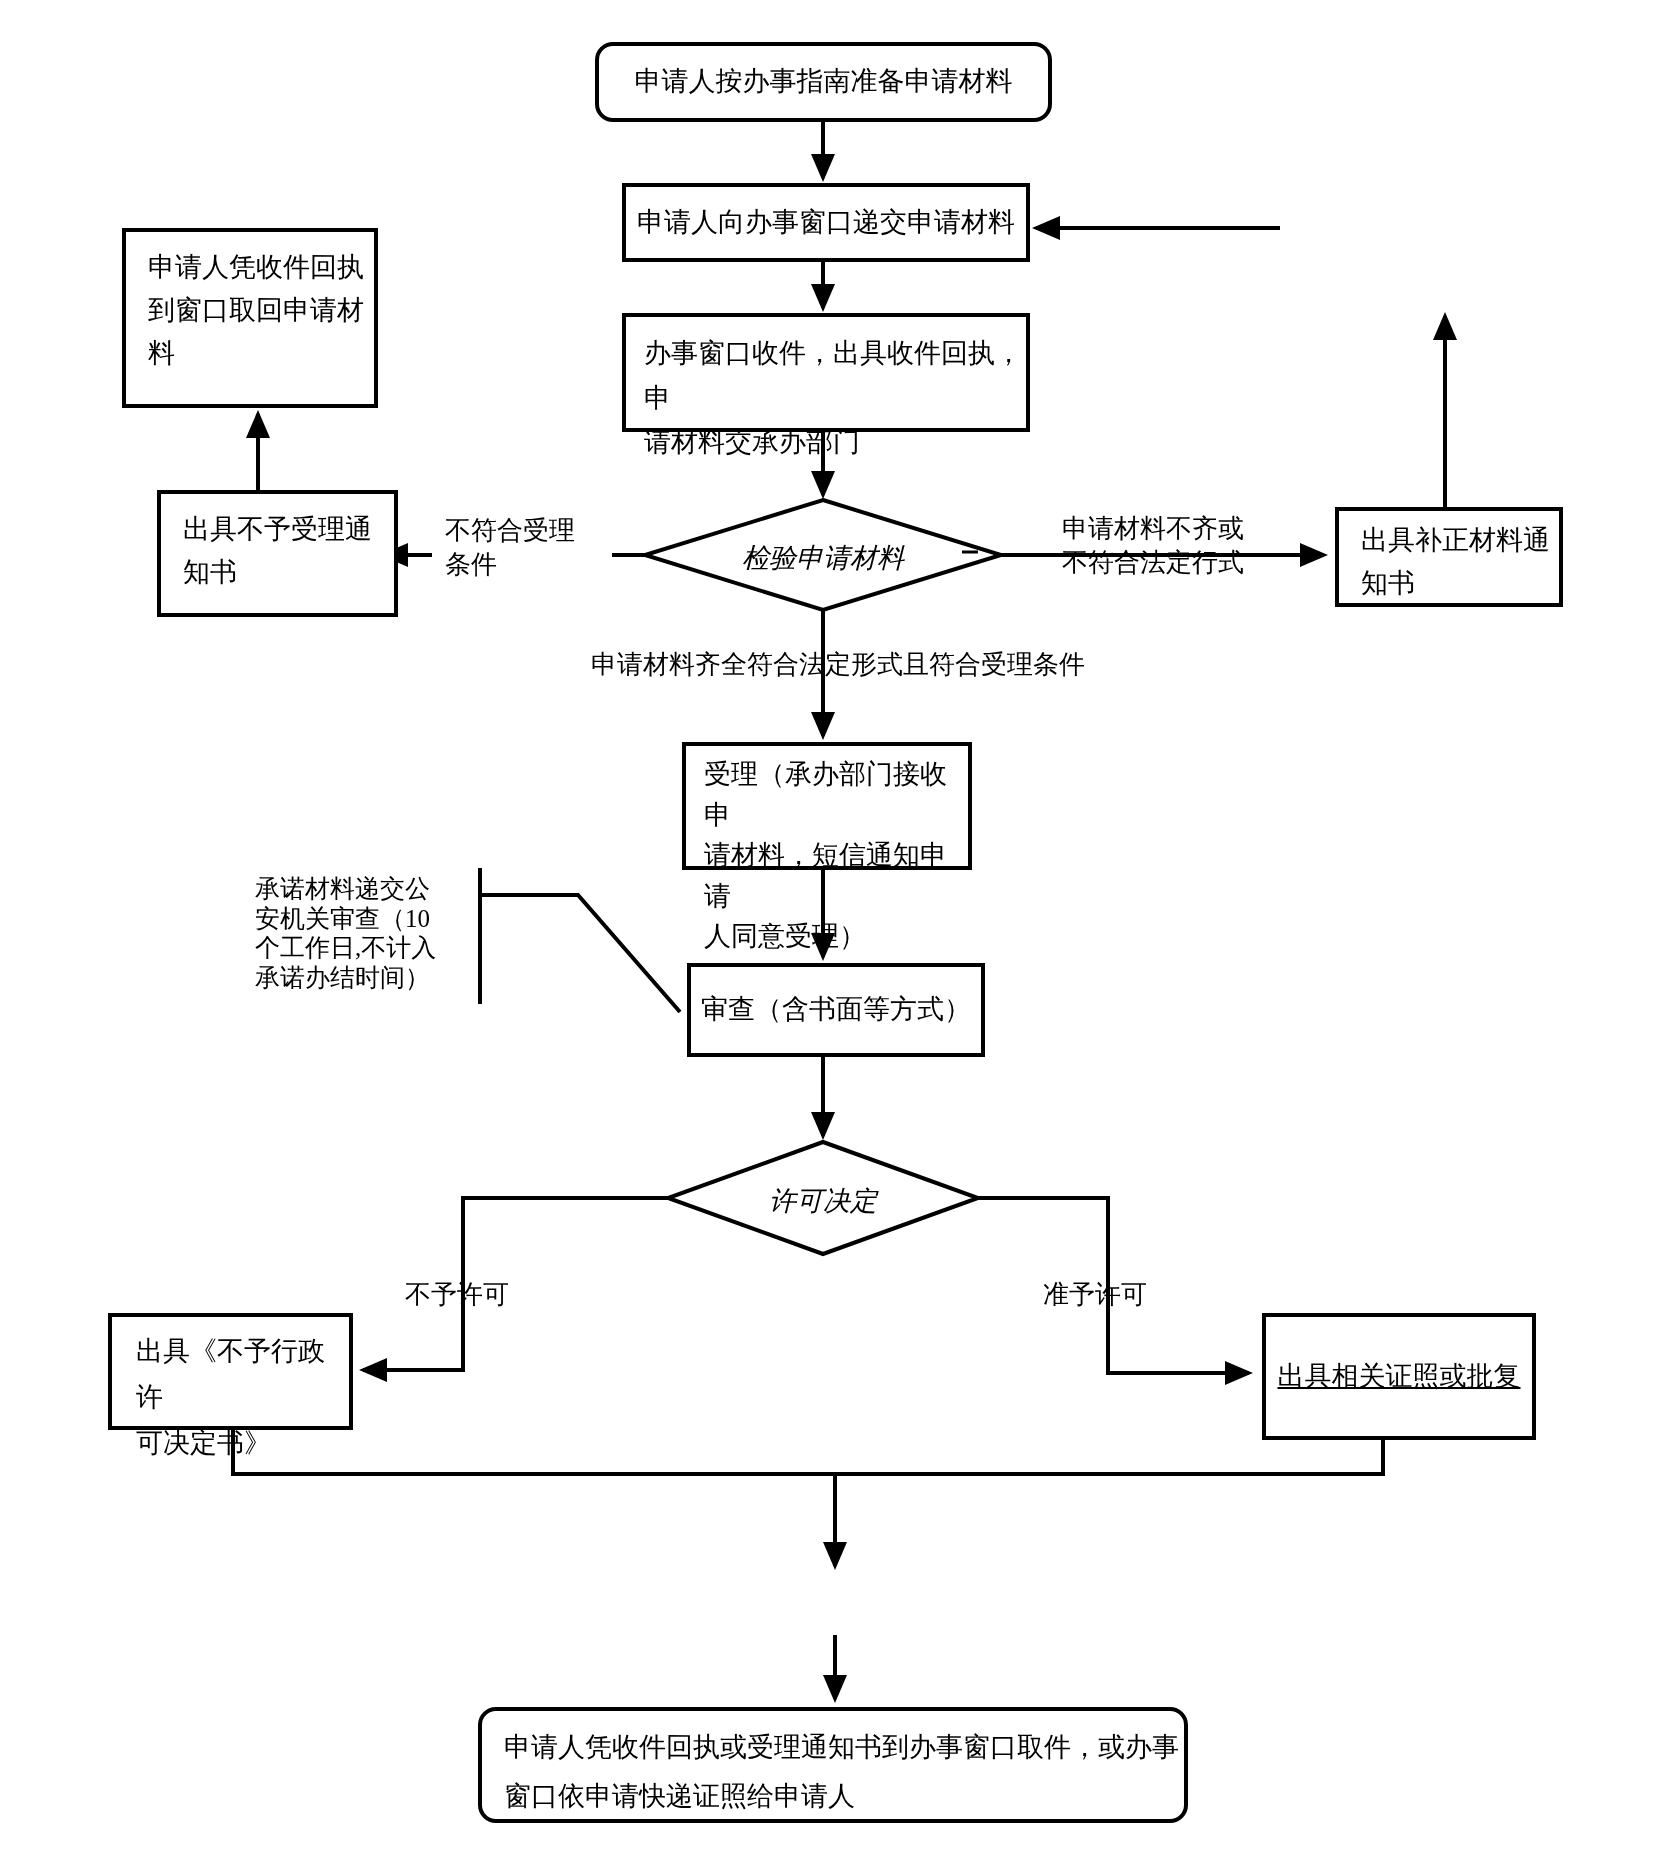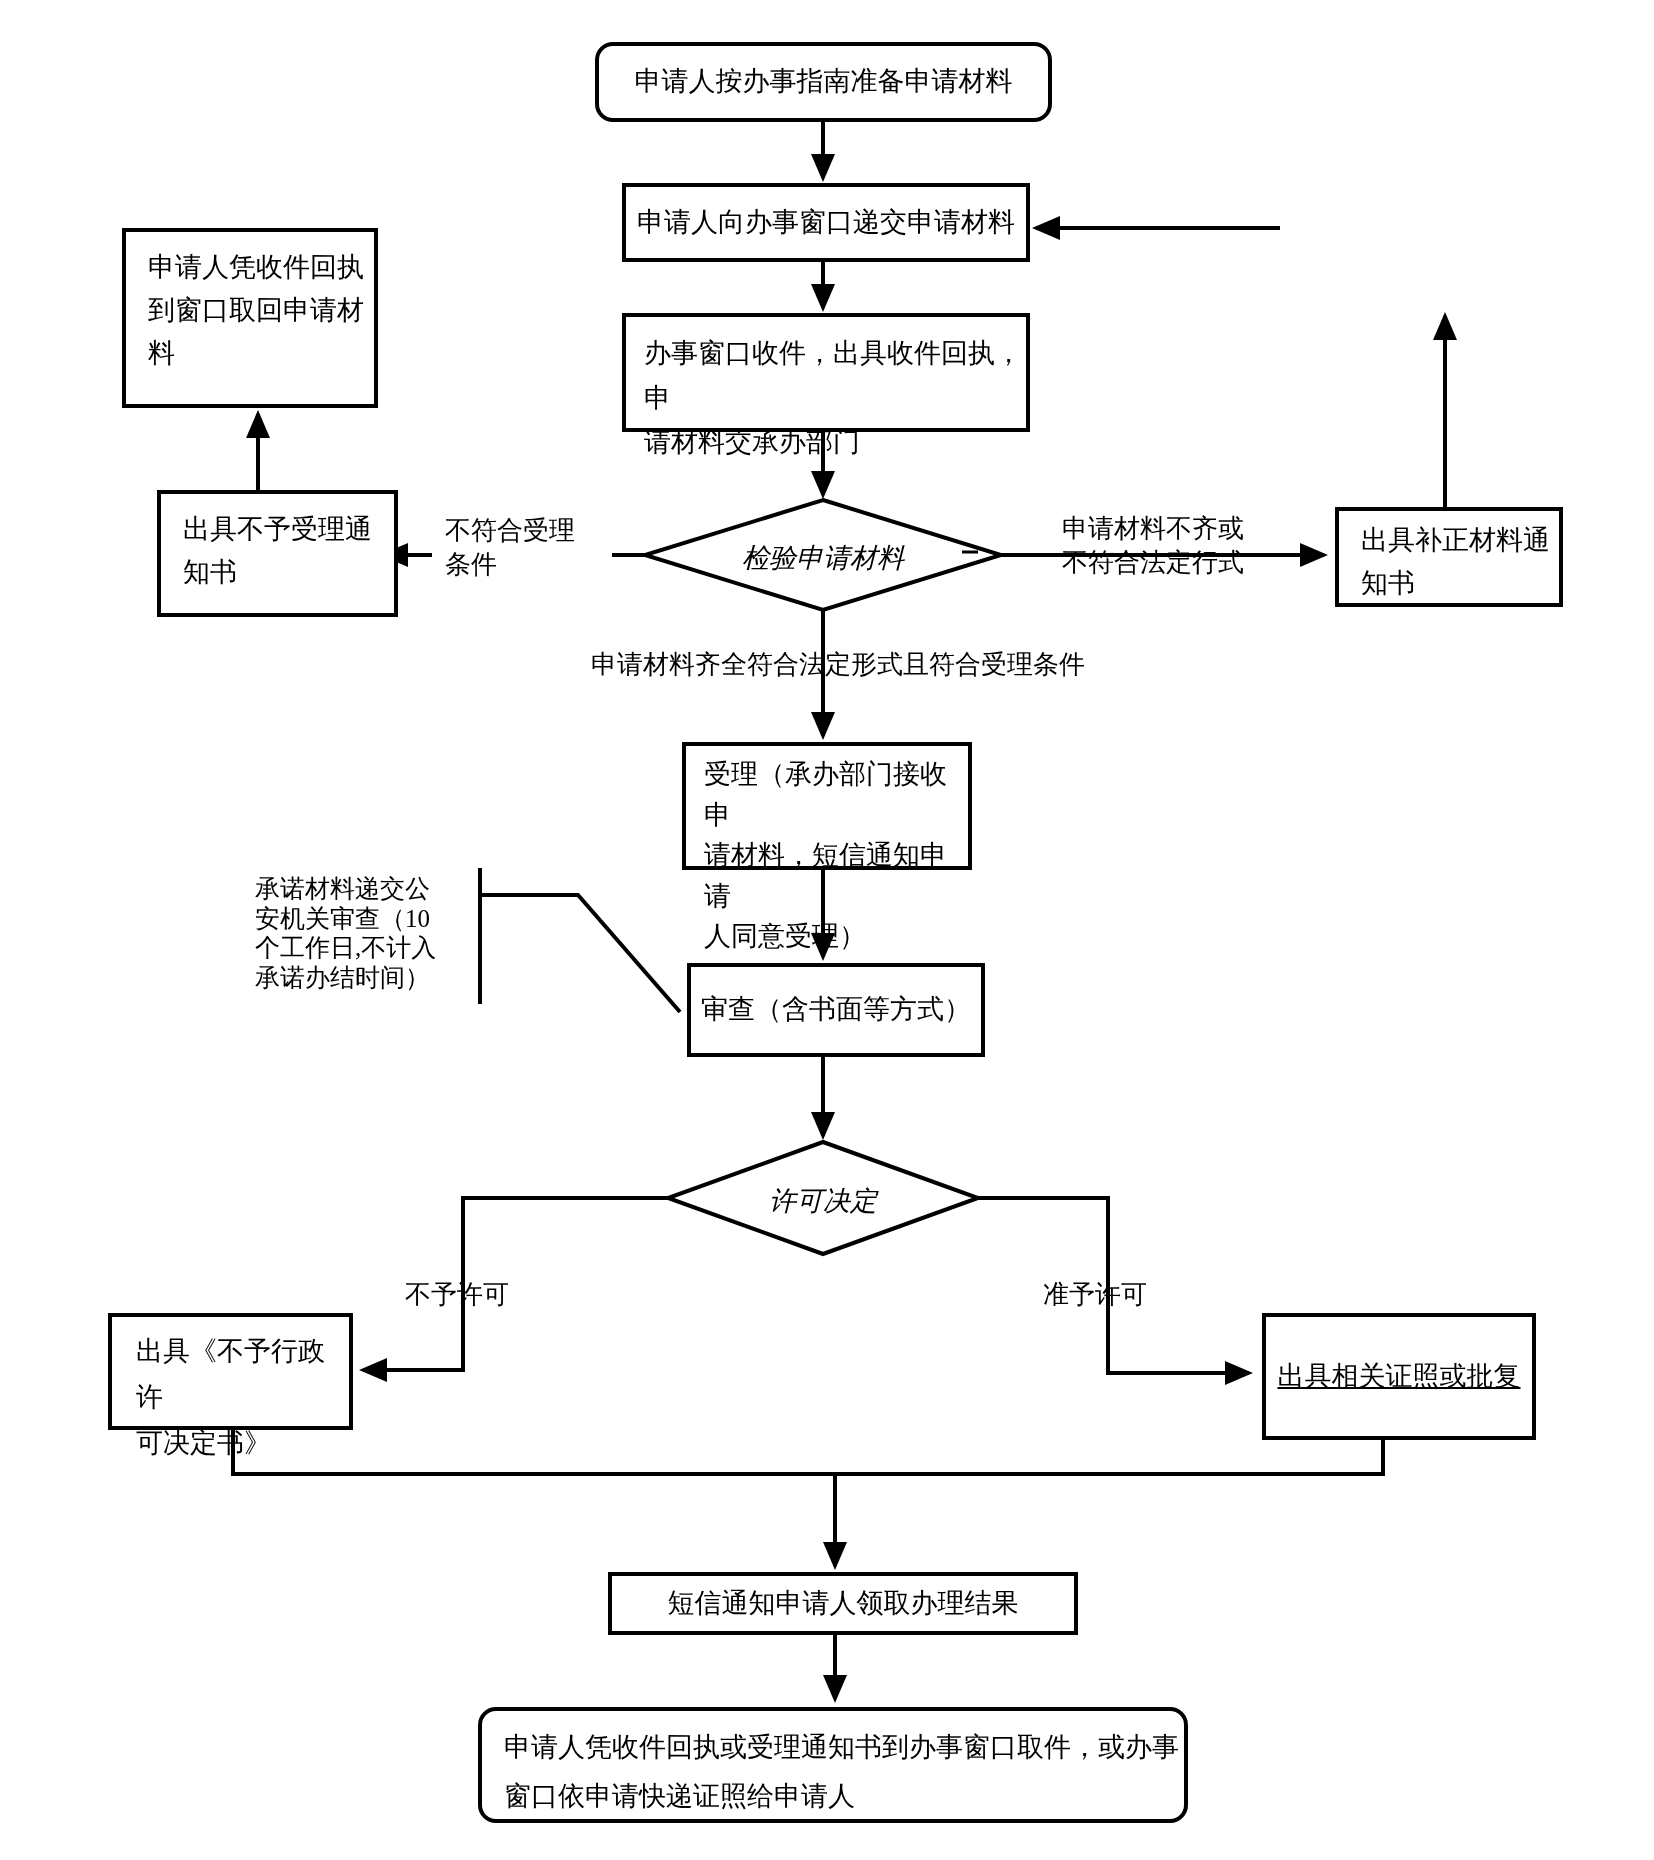--- a/index.html
+++ b/index.html
@@ -77,21 +77,20 @@
 请材料，短信通知申请
 人同意受理）</div>
 
   <div class="node center" style="left:687px;top:963px;width:298px;height:94px;">审查（含书面等方式）</div>
 
   <div class="node" style="left:108px;top:1313px;width:245px;height:117px;padding:12px 0 0 24px;line-height:1.7;">出具《不予行政许
 可决定书》</div>
 
   <div class="node center" style="left:1262px;top:1313px;width:274px;height:127px;text-decoration:underline;">出具相关证照或批复</div>
 
-  <div class="node center" style="left:608px;top:1572px;width:470px;height:63px;">短信通知申请人领取办理结果</div>
 
   <div class="node rounded" style="left:478px;top:1707px;width:710px;height:116px;padding:12px 0 0 22px;line-height:1.8;">申请人凭收件回执或受理通知书到办事窗口取件，或办事
 窗口依申请快递证照给申请人</div>
 
   <div class="dlabel" style="left:673px;top:540px;width:300px;">检验申请材料</div>
   <div class="dlabel" style="left:673px;top:1183px;width:300px;">许可决定</div>
 
   <div class="elabel" style="left:445px;top:514px;">不符合受理
 条件</div>
   <div class="elabel" style="left:1062px;top:512px;">申请材料不齐或

